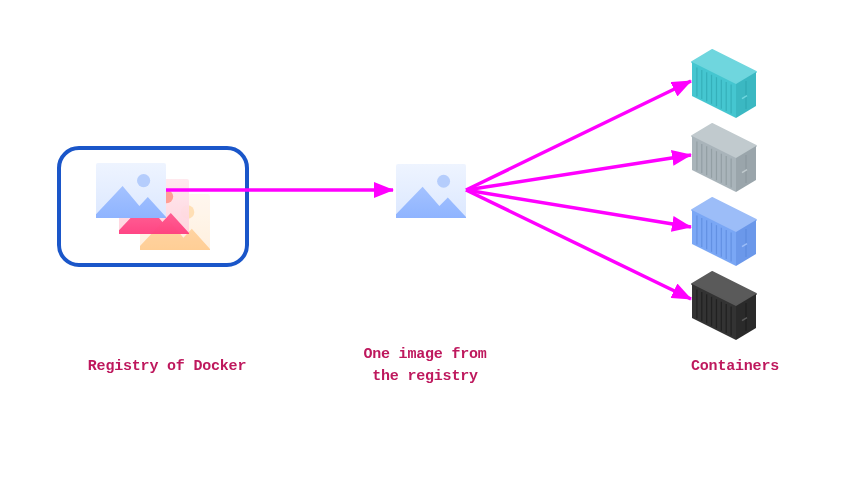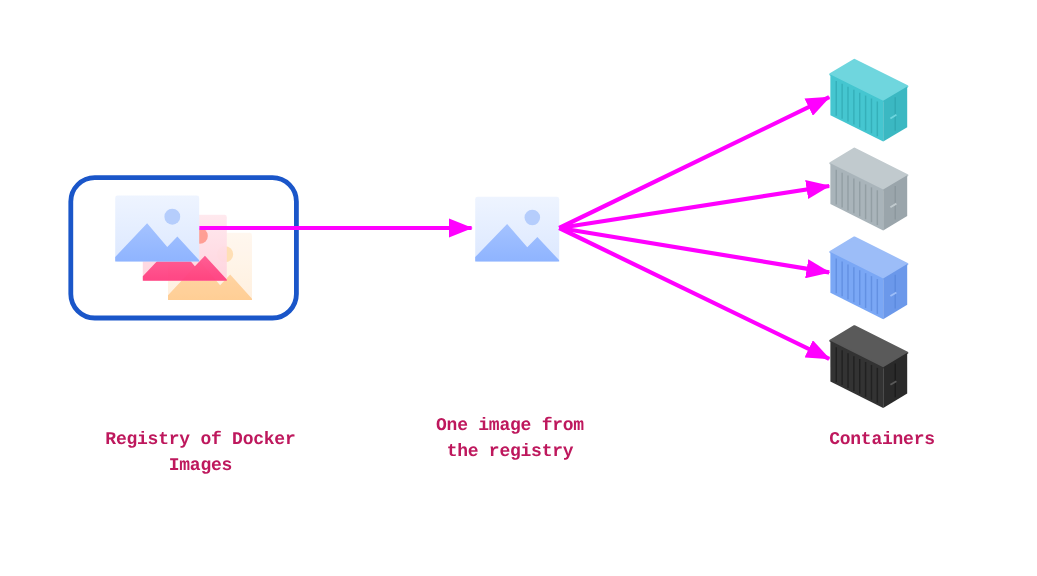--- a/index.html
+++ b/index.html
@@ -163,21 +163,20 @@
         <line x1="726.2222222222222" y1="304.1111111111111" x2="726.2222222222222" y2="333.1111111111111" stroke="#1a1a1a" stroke-width="1.2" stroke-opacity="0.7"></line>
         <line x1="731.1111111111111" y1="306.55555555555554" x2="731.1111111111111" y2="335.55555555555554" stroke="#1a1a1a" stroke-width="1.2" stroke-opacity="0.7"></line>
         <line x1="746" y1="303" x2="746" y2="331" stroke="#1a1a1a" stroke-width="1"></line>
         <line x1="742" y1="320.7" x2="747" y2="317.7" stroke="#5a5a5a" stroke-width="1.5"></line>
       </g>
     </g>
 </svg>
 
 <div class="label" style="left:62px; top:356px; width:210px;">
   <span>Registry of Docker</span>
-  <span>Images</span>
 </div>
 
 <div class="label" style="left:340px; top:344px; width:170px;">
   <span>One image from</span>
   <span>the registry</span>
 </div>
 
 <div class="label" style="left:640px; top:356px; width:190px;">
   <span>Containers</span>
 </div>

